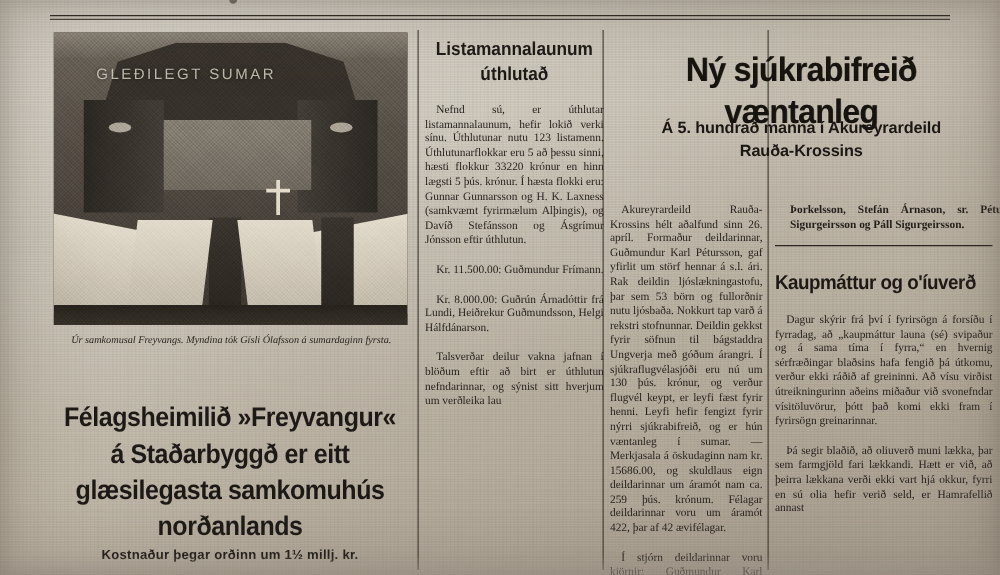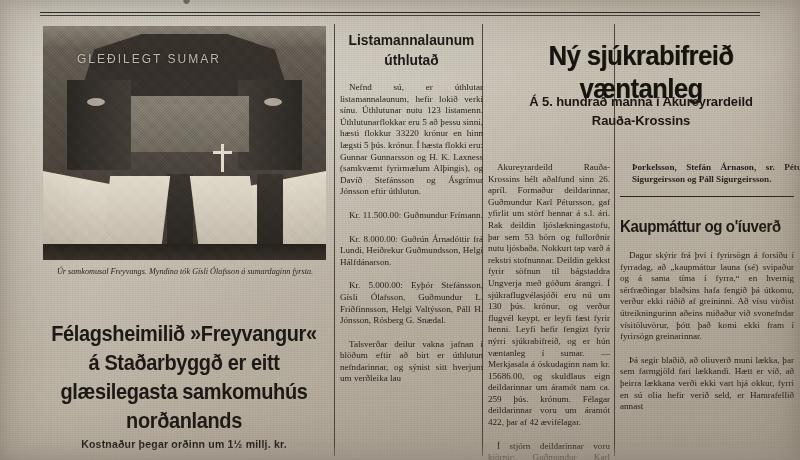--- a/index.html
+++ b/index.html
@@ -308,21 +308,20 @@
   <div class="lead-sub">Kostnaður þegar orðinn um 1½ millj. kr.</div>
 
   <div class="c3">
     <div class="c3-head">
       <div>Listamannalaunum</div>
       <div>úthlutað</div>
     </div>
     <p class="body-p">Nefnd sú, er úthlutar listamannalaunum, hefir lokið verki sínu. Úthlutunar nutu 123 listamenn. Úthlutunarflokkar eru 5 að þessu sinni, hæsti flokkur 33220 krónur en hinn lægsti 5 þús. krónur. Í hæsta flokki eru: Gunnar Gunnarsson og H. K. Laxness (samkvæmt fyrirmælum Alþingis), og Davíð Stefánsson og Ásgrímur Jónsson eftir úthlutun.</p>
     <p class="body-p">Kr. 11.500.00: Guðmundur Frímann.</p>
     <p class="body-p">Kr. 8.000.00: Guðrún Árnadóttir frá Lundi, Heiðrekur Guðmundsson, Helgi Hálfdánarson.</p>
-    <p class="body-p">Kr. 5.000.00: Eyþór Stefánsson, Gísli Ólafsson, Guðmundur L. Friðfinnsson, Helgi Valtýsson, Páll H. Jónsson, Rósberg G. Snædal.</p>
     <p class="body-p">Talsverðar deilur vakna jafnan í blöðum eftir að birt er úthlutun nefndarinnar, og sýnist sitt hverjum um verðleika lau</p>
   </div>
 
   <h1 class="rt-head">
     <div>Ný sjúkrabifreið</div>
     <div>væntanleg</div>
   </h1>
   <div class="rt-sub">
     <div>Á 5. hundrað manna í Akureyrardeild</div>
     <div>Rauða-Krossins</div>

